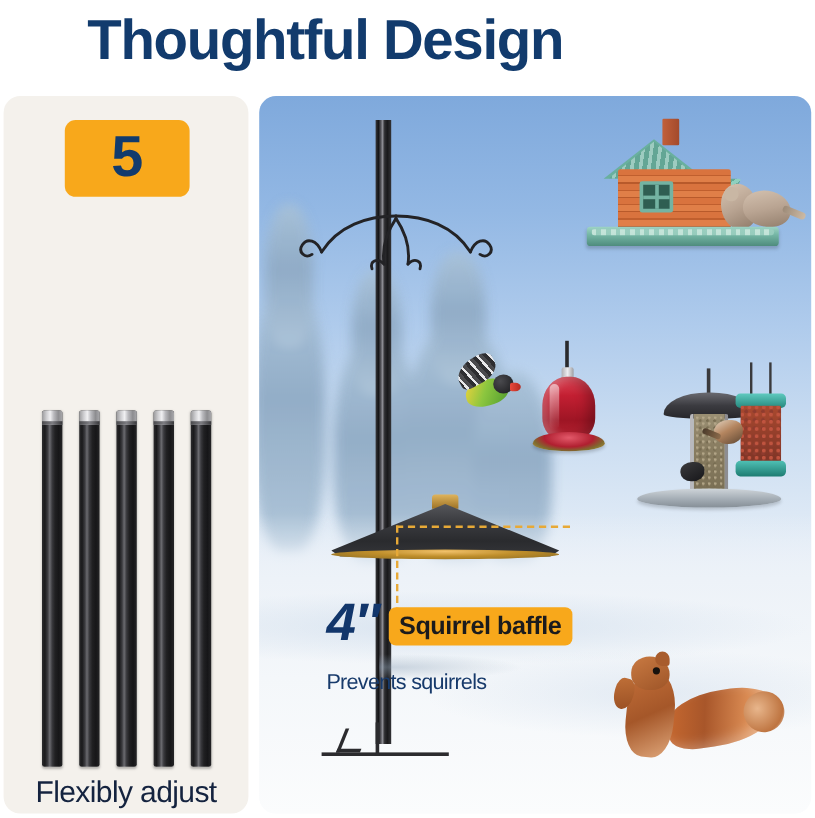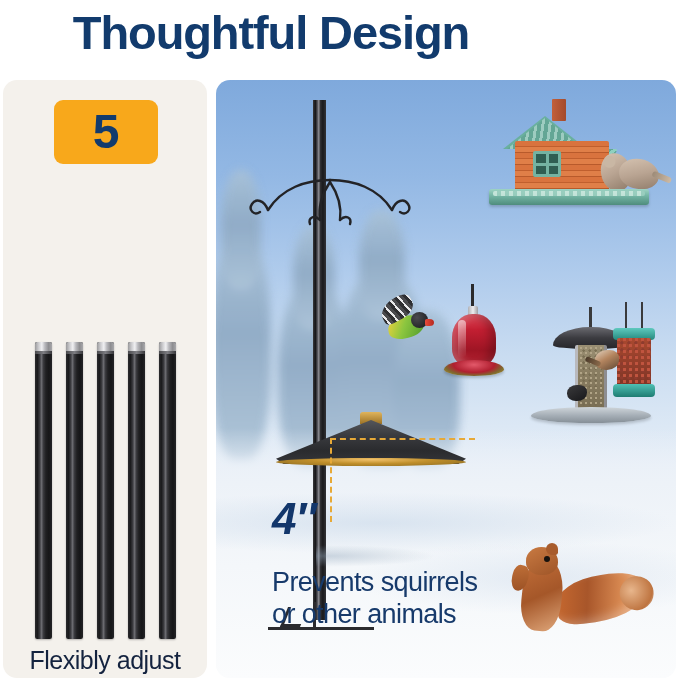--- a/index.html
+++ b/index.html
@@ -386,22 +386,22 @@
     font-size:44px; font-weight:bold; font-style:italic;
     color:#12366B; letter-spacing:-1px; line-height:1;
   }
   .meas-badge{
     background:#F8A81B; color:#1B1B1D;
     font-size:21px; font-weight:bold; letter-spacing:-0.4px;
     padding:5px 9px 6px; border-radius:6px; line-height:1;
     margin-top:6px;
   }
   .right-foot{
-    position:absolute; left:272px; top:566px; width:300px;
-    color:#173A6B; font-size:27px; font-weight:normal;
+    position:absolute; left:272px; top:552px; width:300px;
+    color:#173A6B; font-size:18px; font-weight:normal;
     letter-spacing:-0.6px; line-height:32px;
   }
 </style>
 </head>
 <body>
 
 <div class="page">
 
   <div class="title">Thoughtful Design</div>
 
@@ -537,20 +537,20 @@
   </div>
 
   <div class="stake">
     <div class="bar"></div>
     <div class="tri"></div>
     <div class="leg"></div>
   </div>
 
   <div class="meas-row">
     <span class="meas-num">4″</span>
+    <span class="meas-badge">Squirrel baffle</span>
   </div>
 
   <div class="right-foot">
     <div>Prevents squirrels</div>
-    <div>or other animals</div>
   </div>
 
 </div>
 
 </body></html>

